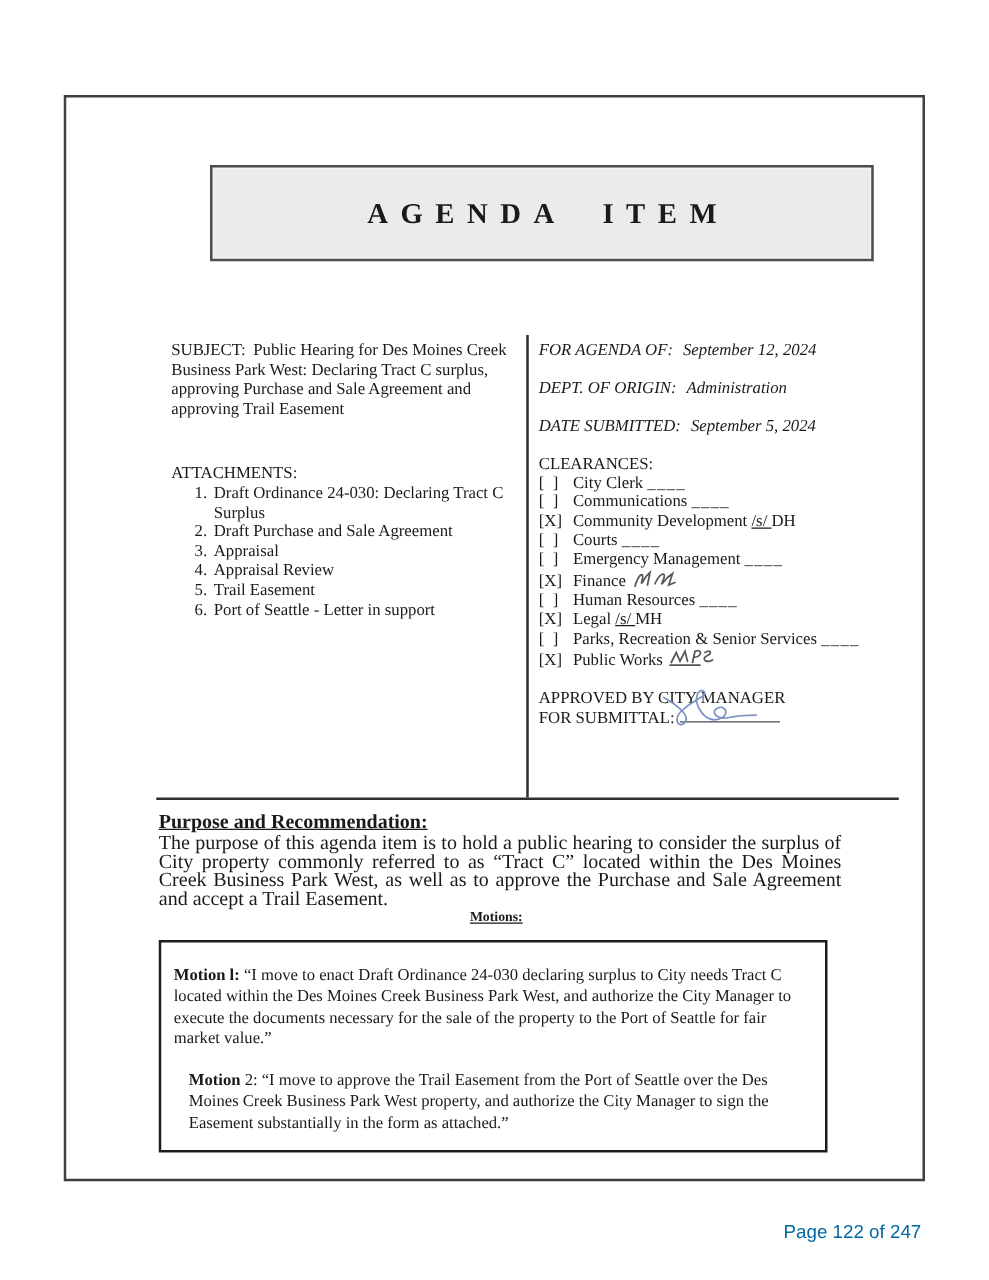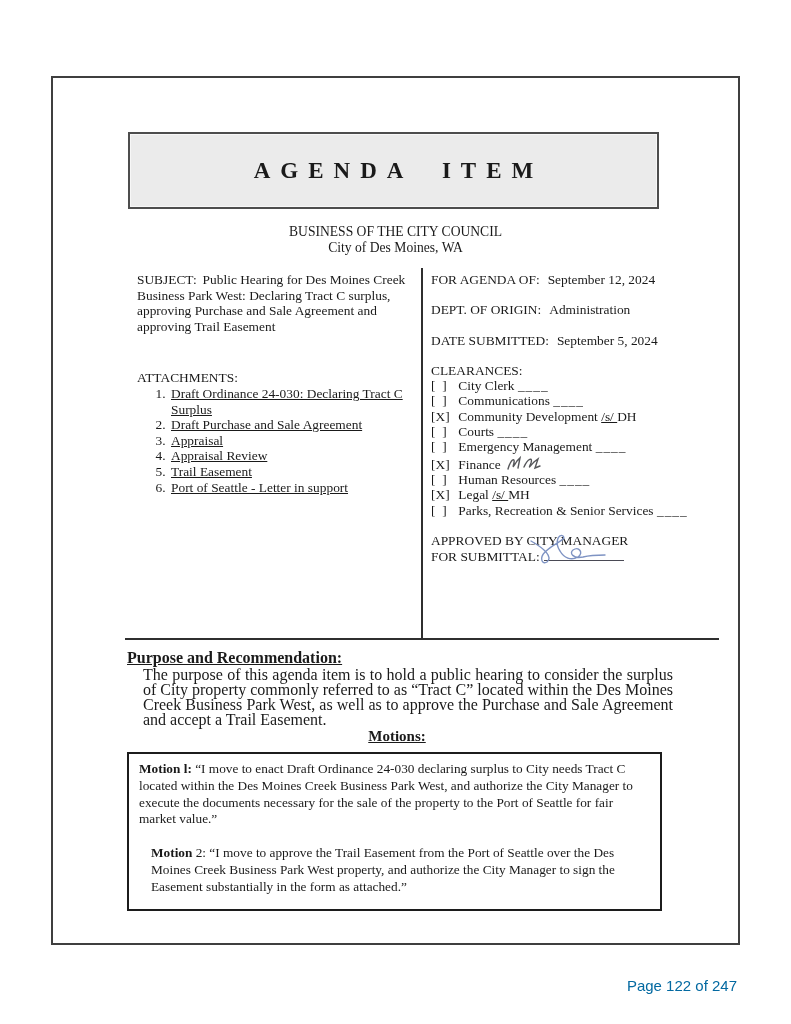--- a/index.html
+++ b/index.html
@@ -16,63 +16,59 @@
                 font-size:13.6px;line-height:16px;}
 
   .columns{position:absolute;left:72px;top:190px;width:594px;height:372px;display:flex;
            border-bottom:2px solid #2f2f2f;box-sizing:border-box;font-size:13.4px;}
   .col-left{width:296px;box-sizing:border-box;padding:4px 6px 0 12px;line-height:15.6px;}
   .col-right{flex:1;border-left:2px solid #2f2f2f;padding:4px 0 0 8px;line-height:15.3px;}
 
   .subject{margin:0;}
   .lbl{margin-right:6px;}
   .attach-label{margin-top:36px;}
-  .attach-list{margin:0;padding-left:32px;text-decoration:underline;}
+  .attach-list{margin:0;padding-left:32px;}
   .attach-list li{padding-left:2px;}
 
-  .kv{margin-bottom:15px;white-space:nowrap;}
+  .kv{margin-bottom:15px;white-space:nowrap;font-style:italic;}
   .kv-l{margin-right:8px;}
   .clr-row{white-space:nowrap;}
   .clr-box{display:inline-block;min-width:24px;}
   .blankline{letter-spacing:1px;margin-top:12px;}
   .u{text-decoration:underline;}
 
   .approved{margin-top:15px;line-height:16px;}
   .appr-l2{position:relative;}
   .sig-underline{display:inline-block;width:80px;height:11px;border-bottom:1.6px solid #4a4a55;margin-left:4px;}
   .cm-sig{position:absolute;left:90px;top:-16px;pointer-events:none;}
 
   .purpose{position:absolute;left:74px;top:572px;width:546px;font-size:16px;line-height:15px;}
   .sec-head{font-weight:bold;text-decoration:underline;}
-  .purpose p{margin:2px 0 0 16px;text-align:justify;}
+  .purpose p{margin:2px 0 0 0;text-align:justify;}
 
-  .motions-head{position:absolute;left:74px;top:650px;width:540px;text-align:center;font-size:15px;}
+  .motions-head{position:absolute;left:74px;top:650px;width:540px;text-align:center;font-size:11px;}
 
   .motion-box{position:absolute;left:74px;top:674px;width:511px;border:2px solid #1c1c1c;
-              padding:7px 10px 13px 10px;font-size:13.3px;line-height:16.8px;}
+              padding:18px 10px 13px 10px;font-size:13.3px;line-height:16.8px;}
   .motion{margin:0;}
   .motion.m2{margin:17px 0 0 12px;}
 
   .footer{position:absolute;right:54px;top:977px;font-family:"Liberation Sans",sans-serif;
           font-size:15px;color:#0369a1;}
 </style>
 </head>
 <body>
 
 <div class="screen">
   <div class="page">
 
-    <div class="agenda-box" style="background: rgb(235, 235, 235);">
+    <div class="agenda-box" style="background: rgb(235, 235, 235); margin-left: 40px;">
       <div class="agenda-title">AGENDA ITEM</div>
     </div>
 
-    <div class="center-block">
-      <div>BUSINESS OF THE CITY COUNCIL</div>
-      <div>City of Des Moines, WA</div>
-    </div>
 
     <div class="columns">
       <div class="col-left">
         <p class="subject"><span class="lbl">SUBJECT:</span><span>Public Hearing for Des Moines Creek Business Park West: Declaring Tract C surplus, approving Purchase and Sale Agreement and approving Trail Easement</span></p>
         <div class="attach-label">ATTACHMENTS:</div>
         <ol class="attach-list">
             <li>Draft Ordinance 24-030: Declaring Tract C Surplus</li>
             <li>Draft Purchase and Sale Agreement</li>
             <li>Appraisal</li>
             <li>Appraisal Review</li>
@@ -93,20 +89,26 @@
             <div class="clr-row"><span class="clr-box">[X]</span><span>&nbsp;Community Development </span><span class="u">/s/&nbsp;</span><span>DH</span></div>
             <div class="clr-row"><span class="clr-box">[&nbsp;&nbsp;]</span><span>&nbsp;Courts </span><span class="blankline">____</span></div>
             <div class="clr-row"><span class="clr-box">[&nbsp;&nbsp;]</span><span>&nbsp;Emergency Management </span><span class="blankline">____</span></div>
             <div class="clr-row"><span class="clr-box">[X]</span><span>&nbsp;Finance </span><svg width="40" height="17" viewBox="0 0 40 17" style="vertical-align: -3px;">
                 <path d="M4 14 C7 4 11 2 10 8 C9 12 8 14 13 6 L16 3 L14 13" fill="none" stroke="#55565a" stroke-width="1.4" stroke-linecap="round"></path>
                 <path d="M20 12 C24 3 29 2 27 8 C25 13 24 14 30 7 L34 4 L31 13 L36 11" fill="none" stroke="#55565a" stroke-width="1.4" stroke-linecap="round"></path>
               </svg></div>
             <div class="clr-row"><span class="clr-box">[&nbsp;&nbsp;]</span><span>&nbsp;Human Resources </span><span class="blankline">____</span></div>
             <div class="clr-row"><span class="clr-box">[X]</span><span>&nbsp;Legal </span><span class="u">/s/&nbsp;</span><span>MH</span></div>
             <div class="clr-row"><span class="clr-box">[&nbsp;&nbsp;]</span><span>&nbsp;Parks, Recreation &amp; Senior Services </span><span class="blankline">____</span></div>
+            <div class="clr-row"><span class="clr-box">[X]</span><span>&nbsp;Public Works </span><svg width="40" height="17" viewBox="0 0 40 17" style="vertical-align: -3px;">
+                <path d="M3 12 L7 4 L10 11 L14 3 L16 11" fill="none" stroke="#55565a" stroke-width="1.4" stroke-linecap="round"></path>
+                <path d="M20 12 L22 3 C28 1 28 7 21 8" fill="none" stroke="#55565a" stroke-width="1.4" stroke-linecap="round"></path>
+                <path d="M30 4 C35 1 36 5 31 7 C27 9 31 13 36 10" fill="none" stroke="#55565a" stroke-width="1.4" stroke-linecap="round"></path>
+                <path d="M2 14 L26 14" fill="none" stroke="#55565a" stroke-width="1.4" stroke-linecap="round"></path>
+              </svg></div>
           </div>
 
         <div class="approved">
           <div>APPROVED BY CITY MANAGER</div>
           <div class="appr-l2">
             <span>FOR SUBMITTAL:</span><span class="sig-underline"></span><span class="cm-sig"><svg width="100" height="36" viewBox="0 0 100 36" style="vertical-align: top;">
                   <path d="M10 8 C24 16 32 24 26 29 C21 32 18 25 24 19 C34 9 46 7 42 3 C38 0 33 9 39 18 C43 25 50 28 57 24 C63 20 58 13 52 17 C48 20 52 26 62 24 C70 22 76 22 84 22" fill="none" stroke="#7e93c3" stroke-width="1.4" stroke-linecap="round"></path>
                 </svg></span>
           </div>
         </div>

